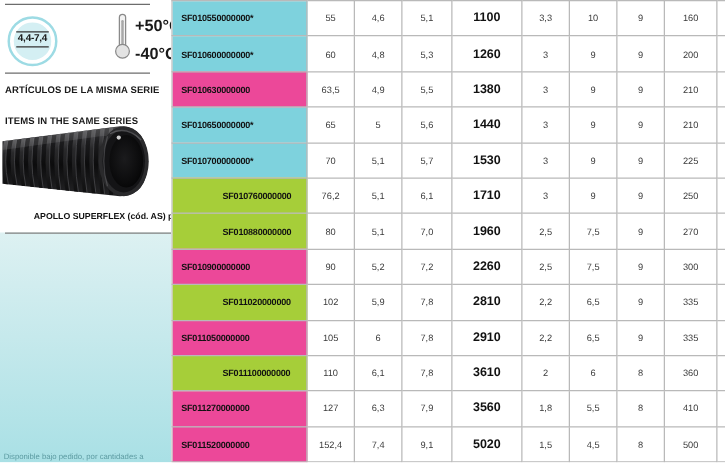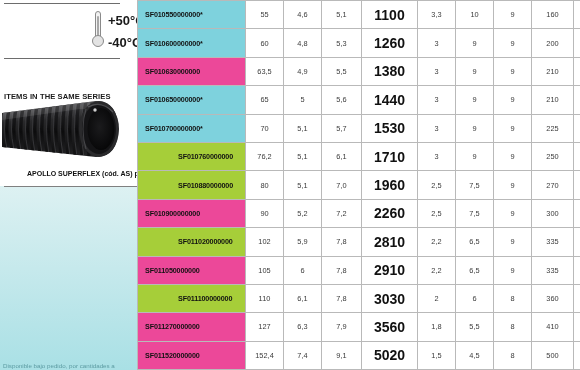--- a/index.html
+++ b/index.html
@@ -194,21 +194,21 @@
     padding: 0;
   }
   td.code {
     font-size: 7.2px;
     font-weight: bold;
     color: #111111;
     text-align: left;
     padding-left: 7px;
     letter-spacing: -0.15px;
   }
-  td.bold { font-weight: bold; color: #111111; font-size: 14px; }
+  td.bold { font-weight: bold; color: #111111; font-size: 10px; }
   tr.cyan td.code { background: #7ed2dd; }
   tr.green td.code { background: #a6ce39; padding-left: 40px; }
   tr.white td.code { background: #ec4899; }
 
   col.c-code  { width: 108px; }
   col.c-n     { width: 38px; }
   col.c-n2    { width: 40px; }
   col.c-p     { width: 56px; }
   col.c-s     { width: 42px; }
 </style>
@@ -217,29 +217,37 @@
 
 <div id="page">
 
   <div id="left-panel">
 
     <div id="left-gradient"></div>
 
     <div class="rule" id="rule-top"></div>
     <div class="rule" id="rule-mid"></div>
 
+    <div id="badge-wrap">
+      <div id="badge-outer"></div>
+      <div id="badge-inner"></div>
+      <div id="badge-line-top"></div>
+      <div id="badge-line-bot"></div>
+      <div id="badge-label">4,4-7,4</div>
+    </div>
 
     <div id="thermo">
       <div id="thermo-stem"></div>
       <div id="thermo-merc"></div>
       <div id="thermo-bulb"></div>
     </div>
     <div class="temp-label" id="temp-hi">+50°C</div>
     <div class="temp-label" id="temp-lo">-40°C</div>
 
+    <div id="series-title-es">ARTÍCULOS DE LA MISMA SERIE</div>
     <div id="series-title-en">ITEMS IN THE SAME SERIES</div>
 
     <div id="hose">
       <svg width="132" height="72" viewBox="0 0 132 72" xmlns="http://www.w3.org/2000/svg">
         <defs>
           <linearGradient id="bodyG" x1="0" y1="0" x2="0" y2="1">
             <stop offset="0%" stop-color="#39393b"></stop>
             <stop offset="22%" stop-color="#1c1c1e"></stop>
             <stop offset="55%" stop-color="#0c0c0d"></stop>
             <stop offset="100%" stop-color="#242426"></stop>
@@ -444,21 +452,21 @@
             <td>6,5</td>
             <td>9</td>
             <td>335</td>
             <td>30</td>
           </tr>
           <tr class="green">
             <td class="code">SF011100000000</td>
             <td>110</td>
             <td>6,1</td>
             <td>7,8</td>
-            <td class="bold">3030</td>
+            <td class="bold">3610</td>
             <td>2</td>
             <td>6</td>
             <td>8</td>
             <td>360</td>
             <td>30</td>
           </tr>
           <tr class="white">
             <td class="code">SF011270000000</td>
             <td>127</td>
             <td>6,3</td>

